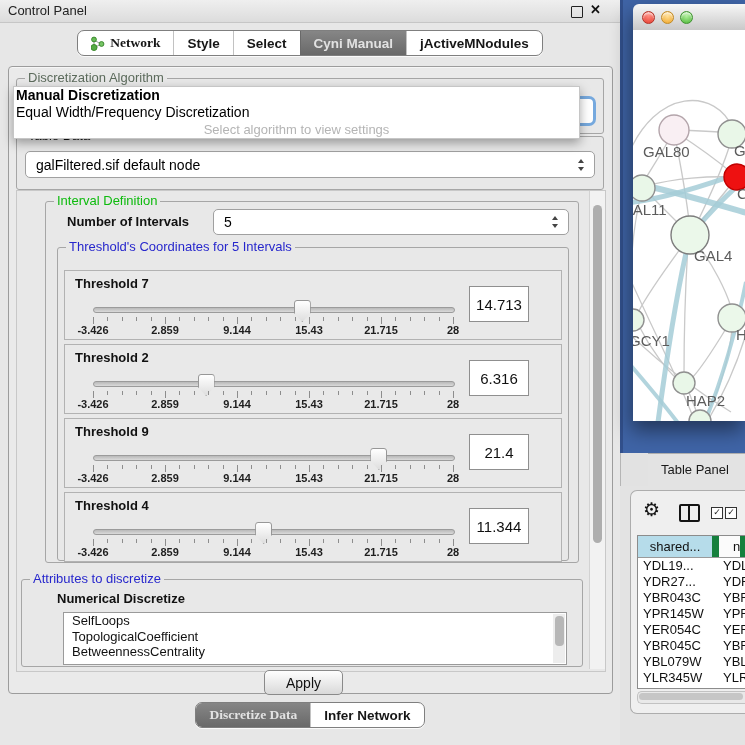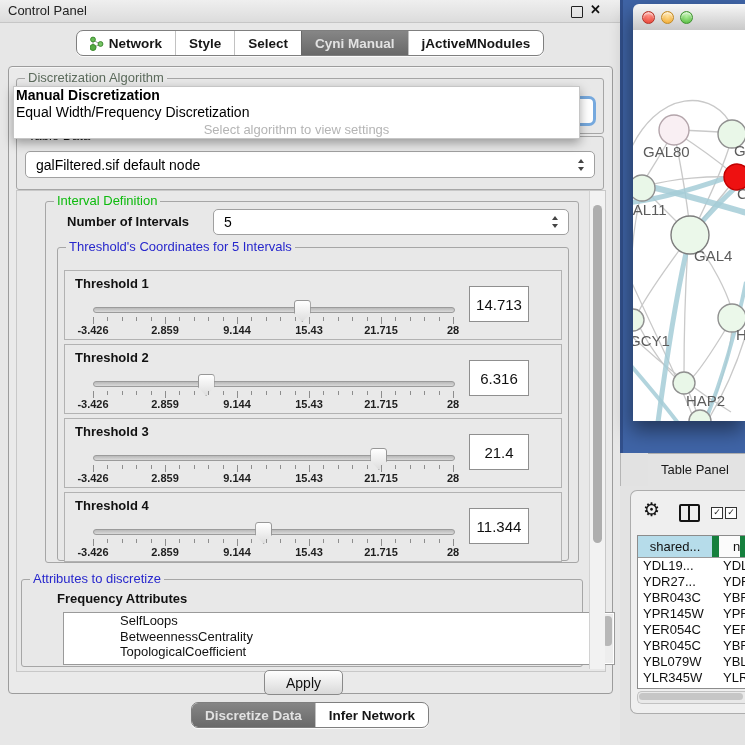--- a/index.html
+++ b/index.html
@@ -12,21 +12,21 @@
   #cp-titlebar{left:0;top:0;width:620px;height:22px;background:linear-gradient(#efefef,#dcdcdc);border-bottom:1px solid #c6c6c6;}
   #cp-title{left:8px;top:3px;font-size:13px;color:#222;}
   #float-icon{left:571px;top:6px;width:10px;height:10px;border:1.5px solid #222;border-radius:1px;background:transparent;}
   #close-icon{left:590px;top:2px;font-size:13px;font-weight:bold;color:#111;}
 
   .tabrow{left:0;width:620px;display:flex;justify-content:center;}
   #top-tabs-row{top:30px;}
   #bottom-tabs-row{top:702px;}
   .seg-control{display:inline-flex;background:#fff;border:1px solid #7f7f7f;border-radius:7px;overflow:hidden;height:24px;font-size:13.5px;font-weight:bold;box-shadow:0 1px 0 rgba(255,255,255,.8);}
   .seg{display:flex;align-items:center;padding:0 13px;border-left:1px solid #c2c2c2;color:#161616;white-space:nowrap;}
-  .seg:first-child{border-left:none;}
+  .seg:first-child{border-left:none;font-family:Liberation Serif, serif;}
   .seg.selected{background:linear-gradient(#868686,#696969);color:#e2e2e2;border-left-color:#696969;}
   .net-icon{display:inline-block;width:14px;height:15px;margin-right:5px;}
 
   #outer-panel{left:8px;top:66px;width:603px;height:626px;background:#eaeaea;border:1px solid #9c9c9c;border-radius:4px;box-shadow:inset 0 1px 0 #f6f6f6;}
 
   .group{border:1px solid #a6a6a6;border-radius:3px;}
   .group-title{position:absolute;top:-8px;left:8px;background:#e8e8e8;padding:0 3px;font-size:13px;line-height:14px;white-space:nowrap;}
   .gt-green{color:#0dbb0d;}
   .gt-blue{color:#2727cc;}
   .gt-plain{color:#111;}
@@ -61,21 +61,21 @@
   .track{position:absolute;left:28px;top:36px;width:360px;height:4px;background:linear-gradient(#b9b9b9,#dadada);border:1px solid #9b9b9b;border-radius:3px;}
   .thumb{position:absolute;top:-8px;width:15px;height:20px;margin-left:-8px;background:linear-gradient(#ffffff,#dedede);border:1px solid #979797;border-radius:3px;clip-path:polygon(0 0,100% 0,100% 58%,50% 100%,0 58%);}
   .ticks{position:absolute;left:28px;top:46px;width:360px;height:7px;}
   .tick{position:absolute;top:0;width:1px;background:#8d8d8d;}
   .tlabels{position:absolute;left:28px;top:53px;width:360px;height:12px;font-size:11px;font-weight:bold;color:#1e1e1e;}
   .tlabel{position:absolute;transform:translateX(-50%);white-space:nowrap;}
   .vbox{position:absolute;left:404px;top:15px;width:58px;height:34px;background:#fff;border:1px solid #8f8f8f;font-size:15px;display:flex;align-items:center;justify-content:center;}
 
   #attr-group{position:absolute;left:4px;top:388px;width:560px;height:86px;}
   #attr-sublabel{position:absolute;left:40px;top:400px;font-size:13px;font-weight:bold;}
-  #attr-list{position:absolute;left:46px;top:421px;width:502px;height:51px;background:#fff;border:1px solid #9a9a9a;overflow:hidden;padding-left:48px;}
+  #attr-list{position:absolute;left:46px;top:421px;width:502px;height:51px;background:#fff;border:1px solid #9a9a9a;overflow:hidden;}
   .attr-item{font-size:13px;line-height:15.5px;padding-left:8px;color:#111;}
   #attr-vsb{position:absolute;right:1px;top:1px;width:12px;height:49px;background:#ededed;}
   #attr-vsb-thumb{position:absolute;left:1.5px;top:2px;width:9px;height:30px;border-radius:4px;background:#b7b7b7;}
 
   #apply-btn{left:264px;top:670px;width:77px;height:23px;border:1px solid #8a8a8a;border-radius:5px;background:linear-gradient(#fefefe,#d9d9d9);font-size:14px;display:flex;align-items:center;justify-content:center;}
 
   
   #desktop{left:620px;top:0;width:125px;height:453px;background:#3f64a6;border-left:3px solid #32508c;box-sizing:border-box;}
   #net-window{left:633px;top:4px;width:112px;height:417px;border-radius:6px 0 0 0;box-shadow:-2px 10px 20px rgba(0,0,0,.45);}
   #net-titlebar{left:0;top:0;width:112px;height:26px;background:linear-gradient(#f7f7f7,#c9c9c9);border-bottom:1px solid #8e8e8e;border-radius:6px 0 0 0;}
@@ -170,21 +170,21 @@
       <span class="group-title gt-green">Interval Definition</span>
     </div>
     <span id="num-label">Number of Intervals</span>
     <div class="combo" id="num-combo">
       <span>5</span>
       <span class="spinner"></span>
     </div>
     <div class="group" id="thr-group">
       <span class="group-title gt-blue">Threshold's Coordinates for 5 Intervals</span>
     <div class="thr" style="top: 22px;">
-          <div class="thr-title">Threshold 1</div>
+          <div class="thr-title">Threshold 7</div>
           <div class="track">
             <div class="thumb" style="left: 57.7197%;"></div>
           </div>
           <div class="ticks">
             <span class="tick" style="left: 0%; height: 7px;"></span>
             <span class="tick" style="left: 4%; height: 4px;"></span>
             <span class="tick" style="left: 8%; height: 4px;"></span>
             <span class="tick" style="left: 12%; height: 4px;"></span>
             <span class="tick" style="left: 16%; height: 4px;"></span>
             <span class="tick" style="left: 20%; height: 7px;"></span>
@@ -256,21 +256,21 @@
             <span class="tlabel" style="left: 0%;">-3.426</span>
             <span class="tlabel" style="left: 20%;">2.859</span>
             <span class="tlabel" style="left: 40%;">9.144</span>
             <span class="tlabel" style="left: 60%;">15.43</span>
             <span class="tlabel" style="left: 80%;">21.715</span>
             <span class="tlabel" style="left: 100%;">28</span>
           </div>
           <div class="vbox">6.316</div>
         </div>
         <div class="thr" style="top: 170px;">
-          <div class="thr-title">Threshold 3</div>
+          <div class="thr-title">Threshold 9</div>
           <div class="track">
             <div class="thumb" style="left: 78.9983%;"></div>
           </div>
           <div class="ticks">
             <span class="tick" style="left: 0%; height: 7px;"></span>
             <span class="tick" style="left: 4%; height: 4px;"></span>
             <span class="tick" style="left: 8%; height: 4px;"></span>
             <span class="tick" style="left: 12%; height: 4px;"></span>
             <span class="tick" style="left: 16%; height: 4px;"></span>
             <span class="tick" style="left: 20%; height: 7px;"></span>
@@ -346,26 +346,26 @@
             <span class="tlabel" style="left: 80%;">21.715</span>
             <span class="tlabel" style="left: 100%;">28</span>
           </div>
           <div class="vbox">11.344</div>
         </div>
       </div>
 
     <div class="group" id="attr-group">
       <span class="group-title gt-blue">Attributes to discretize</span>
     </div>
-    <span id="attr-sublabel">Frequency Attributes</span>
+    <span id="attr-sublabel">Numerical Discretize</span>
     <div id="attr-list">
       <div id="attr-list-items">
           <div class="attr-item">SelfLoops</div>
+          <div class="attr-item">TopologicalCoefficient</div>
           <div class="attr-item">BetweennessCentrality</div>
-          <div class="attr-item">TopologicalCoefficient</div>
         </div>
       <div id="attr-vsb">
           <div id="attr-vsb-thumb"></div>
         </div>
     </div>
 
     <div id="sp-scrollbar">
         <div id="sp-thumb"></div>
       </div>
   </div>

